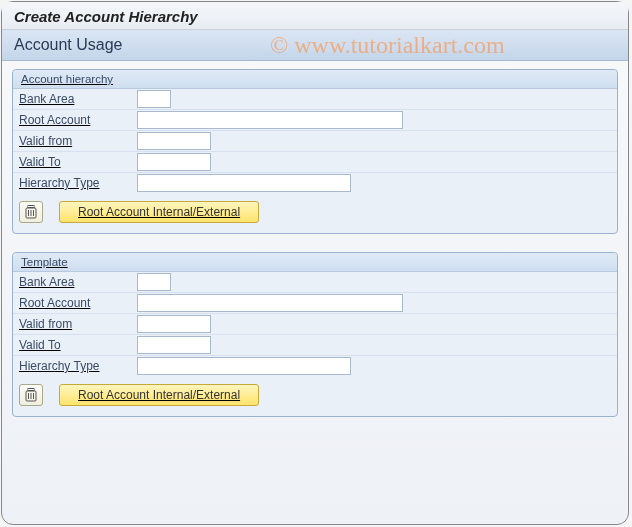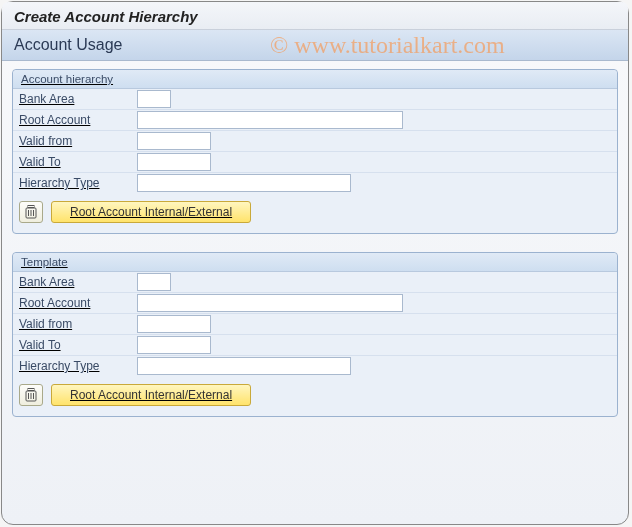--- a/index.html
+++ b/index.html
@@ -81,21 +81,21 @@
     font-size: 12px;
   }
   .w-tiny  { width: 34px; }
   .w-date  { width: 74px; }
   .w-med   { width: 214px; }
   .w-long  { width: 266px; }
 
   .button-row {
     display: flex;
     align-items: center;
-    gap: 8px;
+    gap: 16px;
     padding: 8px 6px 0 6px;
   }
   .icon-btn {
     width: 24px;
     height: 22px;
     background: linear-gradient(#fdfdfa, #efeede);
     border: 1px solid #a9a98a;
     border-radius: 3px;
     display: flex;
     align-items: center;

